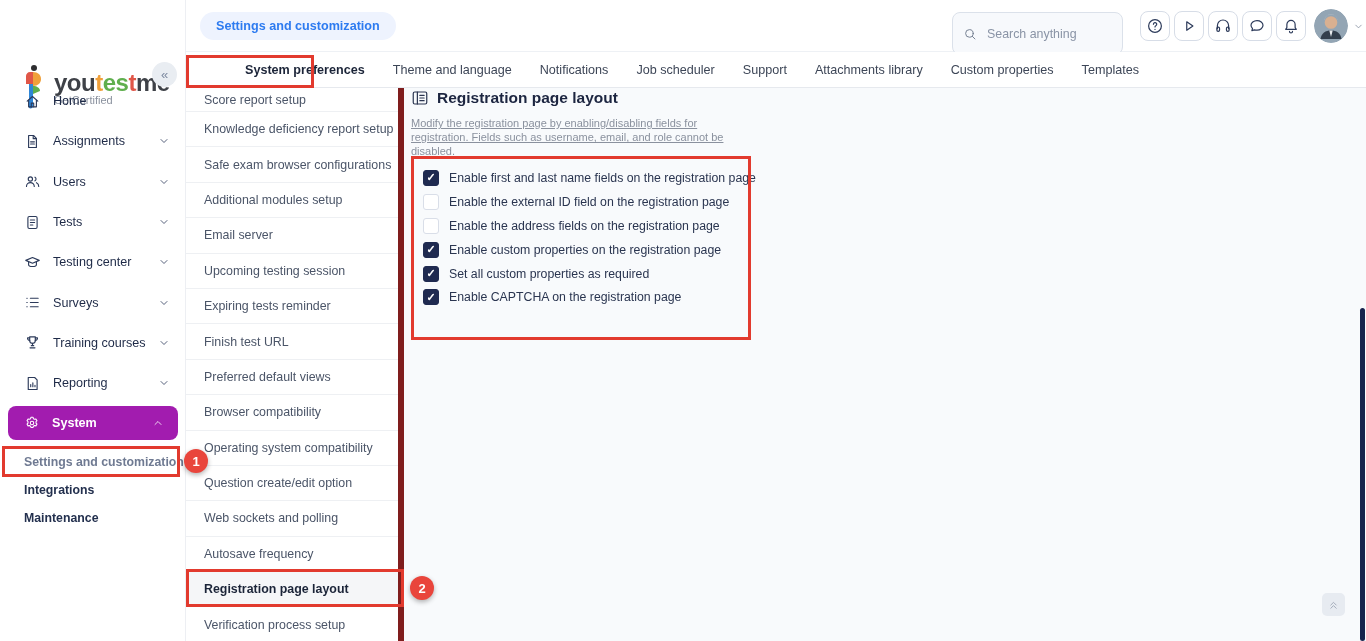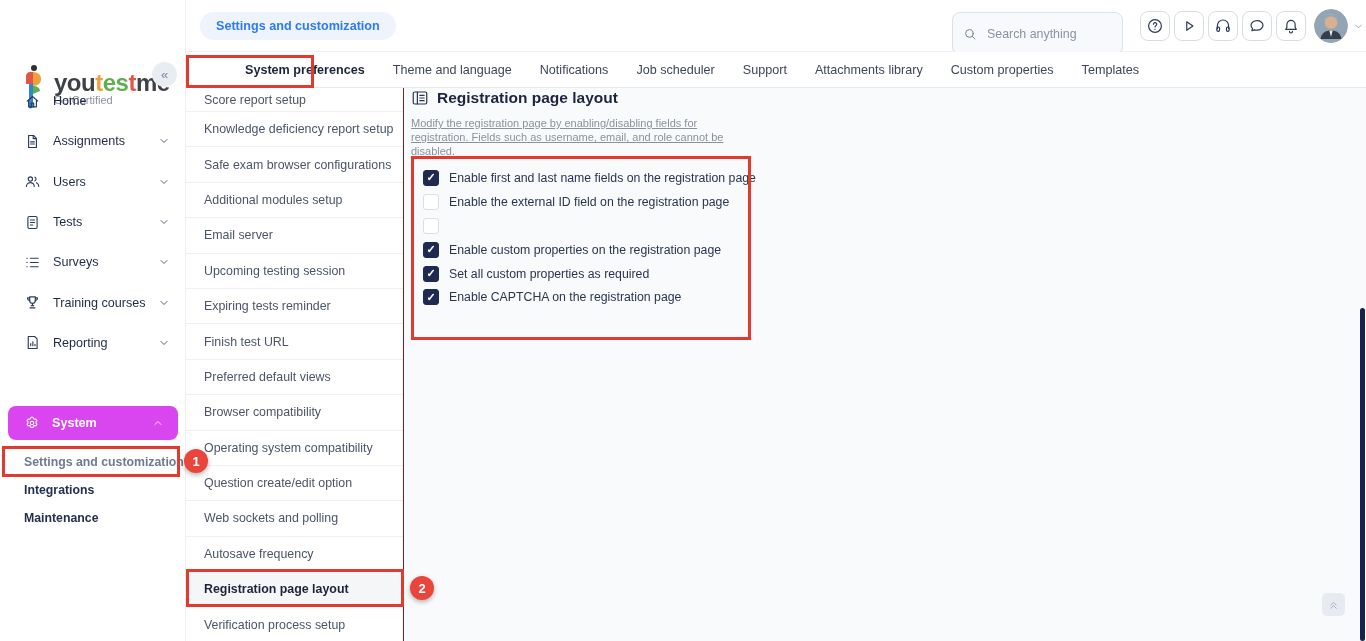--- a/index.html
+++ b/index.html
@@ -16,21 +16,21 @@
   .logo-wrap { position:absolute; left:20px; top:16px; display:flex; align-items:flex-start; gap:8px; cursor:pointer;margin-top:48px; }
   .logo-text { font-size:24px; font-weight:700; letter-spacing:-0.5px; line-height:26px; margin-top:6px; }
   .seg0,.seg4 { color:#3e4147; } .seg1 { color:#f0a03a; } .seg2 { color:#5faf4e; } .seg3 { color:#e05648; }
   .tagline { font-size:11px; color:#8a919e; margin-top:-2px; }
   .collapse-btn { position:absolute; left:152px; top:62px; width:25px; height:25px; border-radius:50%;
     background:#e9edf2; color:#7e8aa0; font-size:13px; display:flex; align-items:center; justify-content:center; cursor:pointer; }
   #nav { position:absolute; left:0; top:81px; width:186px; }
   .nav-item { height:40.3px; display:flex; align-items:center; padding:0 16px 0 24px; gap:12px; font-size:12.6px; font-weight:500; color:#1e2a47; cursor:pointer; }
   .nav-item .lbl { flex:1; }
   .nav-chev { color:#44506b; }
-  .system-pill { position:absolute; left:8px; top:406px; width:170px; height:34px; background:#d946ef; border-radius:8px;
+  .system-pill { position:absolute; left:8px; top:406px; width:170px; height:34px; background:#a21caf; border-radius:8px;
     display:flex; align-items:center; gap:12px; padding:0 14px 0 16px; color:#fff; font-size:12.6px; font-weight:600; cursor:pointer; }
   .system-pill .lbl { flex:1; }
   .system-pill .ico { stroke:#fff; }
   #system-sub { position:absolute; left:0; top:448px; width:186px; }
   .sub-item { height:28px; display:flex; align-items:center; padding-left:24px; font-size:12.3px; font-weight:600; color:#23304e; cursor:pointer; }
   .sub-item.muted { color:#6f7a92; }
 
   
   #topbar { position:absolute; left:186px; top:0; width:1180px; height:52px; background:#fff; border-bottom:1px solid #eef1f5; }
   .crumb { position:absolute; left:14px; top:12px; height:28px; padding:0 16px; border-radius:15px; background:#eef3fe;
@@ -45,21 +45,21 @@
   .avatar-menu { position:absolute; left:1128px; top:9px; display:flex; align-items:center; gap:5px; cursor:pointer; }
   .avatar { width:34px; height:34px; border-radius:50%; overflow:hidden; }
 
   
   #tabsrow { position:absolute; left:186px; top:52px; width:1180px; height:36px; background:#fff; border-bottom:1px solid #e6e9ee;
     display:flex; align-items:center; padding-left:14px; gap:28px;margin-left:45px; }
   .tab { font-size:12.6px; color:#3d4657; cursor:pointer; white-space:nowrap; }
   .tab.active { font-weight:700; color:#1b2438; }
 
   
-  #settings-col { position:absolute; left:186px; top:88px; width:218px; height:553px; background:#5eead4; border-right:1px solid #7f1d1d; }
+  #settings-col { position:absolute; left:186px; top:88px; width:218px; height:553px; background:#5eead4; border-right:6px solid #7f1d1d; }
   .set-row { height:35.4px; display:flex; align-items:center; padding-left:18px; font-size:12.4px; color:#4b5568;
     border-bottom:1px solid #eef0f3; cursor:pointer; background:#fff; }
   .set-row.clip { height:24px; }
   .set-row.selected { background:#f5f6f8; color:#1b2438; font-weight:700; }
 
   
   #main { position:absolute; left:404px; top:88px; width:962px; height:553px; background:#f8fafc; }
   .main-head { position:absolute; left:7px; top:1px; display:flex; align-items:center; gap:8px; }
   .main-title { font-size:15.5px; font-weight:700; color:#1c2540; }
   .main-desc { position:absolute; left:7px; top:28px; width:345px; font-size:11px; line-height:14px; color:#8a919e;text-decoration:underline; }
@@ -131,20 +131,30 @@
       <svg class="ico nav-chev" width="12" height="12" viewBox="0 0 24 24">
           <path d="m6 9 6 6 6-6"></path>
         </svg>
     </div>
     <div class="nav-item">
       <svg class="ico" width="17" height="17" viewBox="0 0 24 24">
           <rect x="5.5" y="3.5" width="13" height="17" rx="2"></rect>
           <path d="M9 8.5h6M9 12h6M9 15.5h3.5"></path>
         </svg>
       <span class="lbl">Tests</span>
+      <svg class="ico nav-chev" width="12" height="12" viewBox="0 0 24 24">
+          <path d="m6 9 6 6 6-6"></path>
+        </svg>
+    </div>
+    <div class="nav-item">
+      <svg class="ico" width="17" height="17" viewBox="0 0 24 24">
+          <path d="M12 5 2.5 9 12 13l9.5-4z"></path>
+          <path d="M6.5 11.2V15c0 1.4 2.5 2.6 5.5 2.6s5.5-1.2 5.5-2.6v-3.8"></path>
+        </svg>
+      <span class="lbl">Testing center</span>
       <svg class="ico nav-chev" width="12" height="12" viewBox="0 0 24 24">
           <path d="m6 9 6 6 6-6"></path>
         </svg>
     </div>
     <div class="nav-item">
       <svg class="ico" width="17" height="17" viewBox="0 0 24 24">
           <path d="M9 6h11M9 12h11M9 18h11"></path>
           <path d="M4 6h.5M4 12h.5M4 18h.5"></path>
         </svg>
       <span class="lbl">Surveys</span>
@@ -311,20 +321,21 @@
     <div class="cb-row">
       <span class="cb checked"></span>
       <span class="cb-label">Enable first and last name fields on the registration page</span>
     </div>
     <div class="cb-row">
       <span class="cb"></span>
       <span class="cb-label">Enable the external ID field on the registration page</span>
     </div>
     <div class="cb-row">
       <span class="cb"></span>
+      <span class="cb-label">Enable the address fields on the registration page</span>
     </div>
     <div class="cb-row">
       <span class="cb checked"></span>
       <span class="cb-label">Enable custom properties on the registration page</span>
     </div>
     <div class="cb-row">
       <span class="cb checked"></span>
       <span class="cb-label">Set all custom properties as required</span>
     </div>
     <div class="cb-row">

